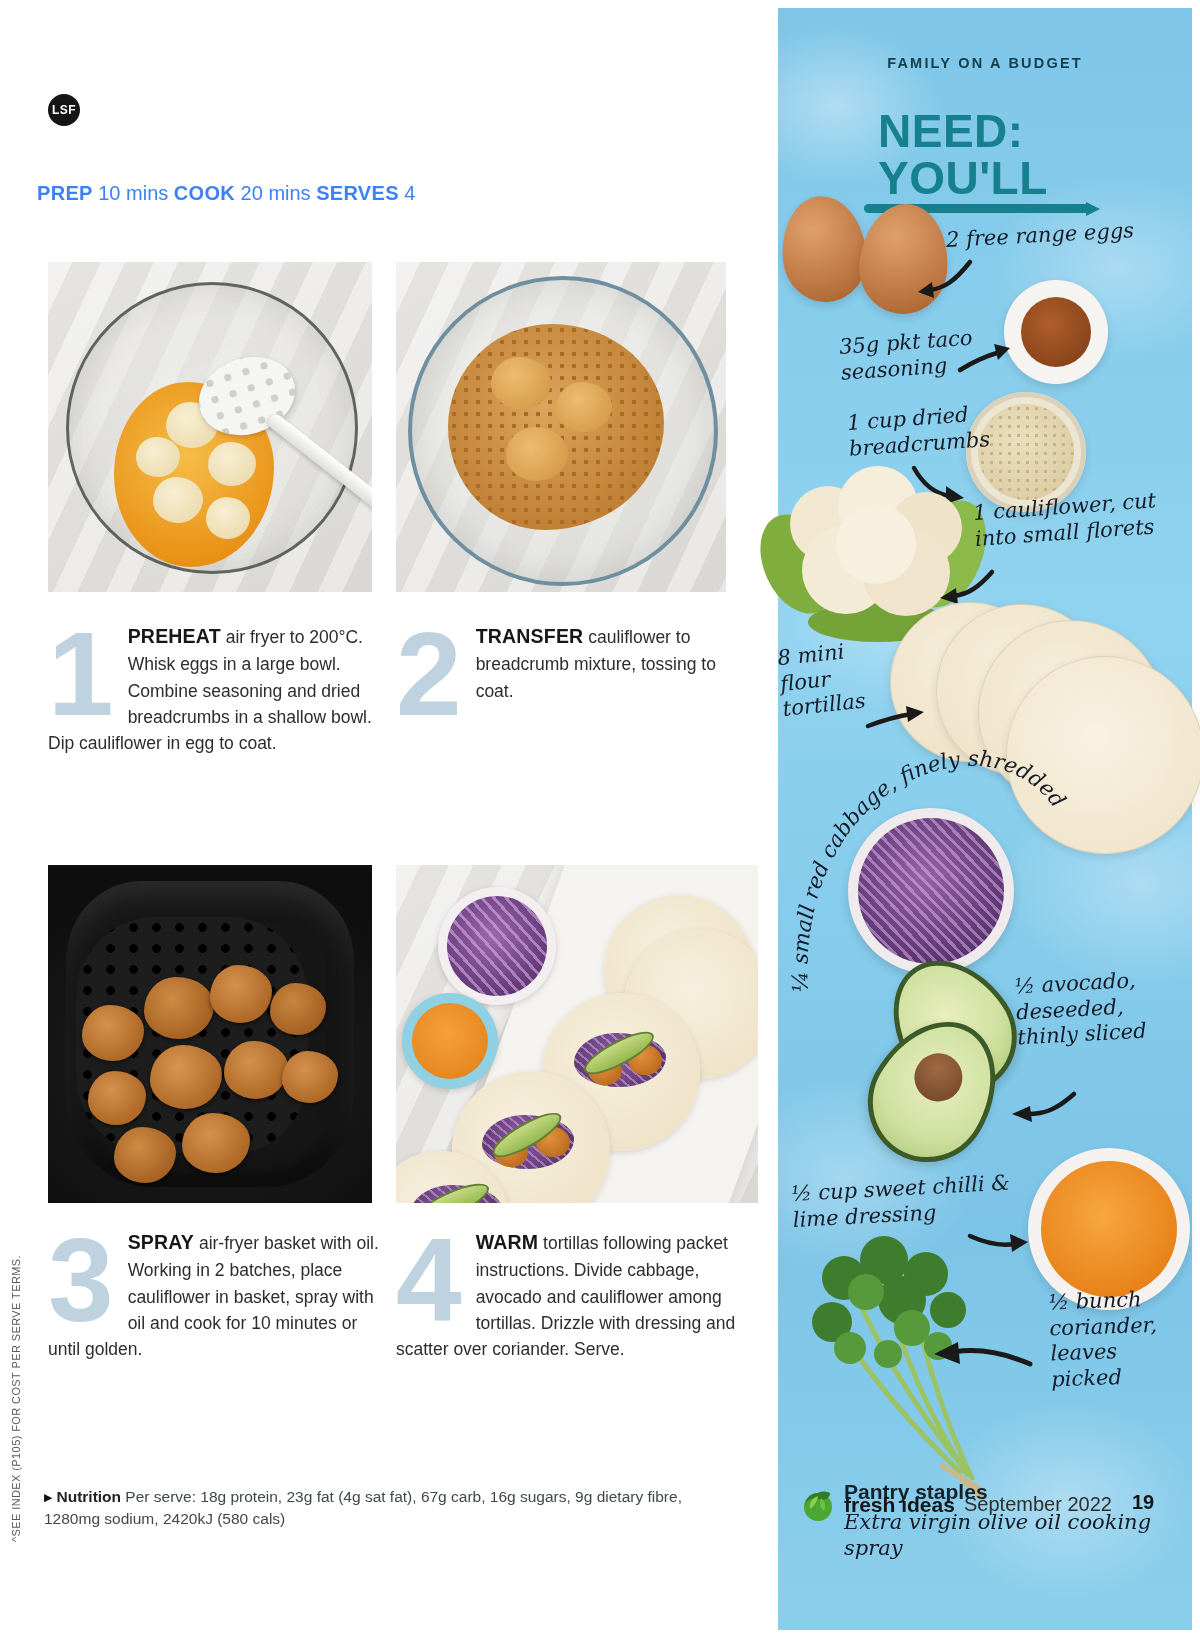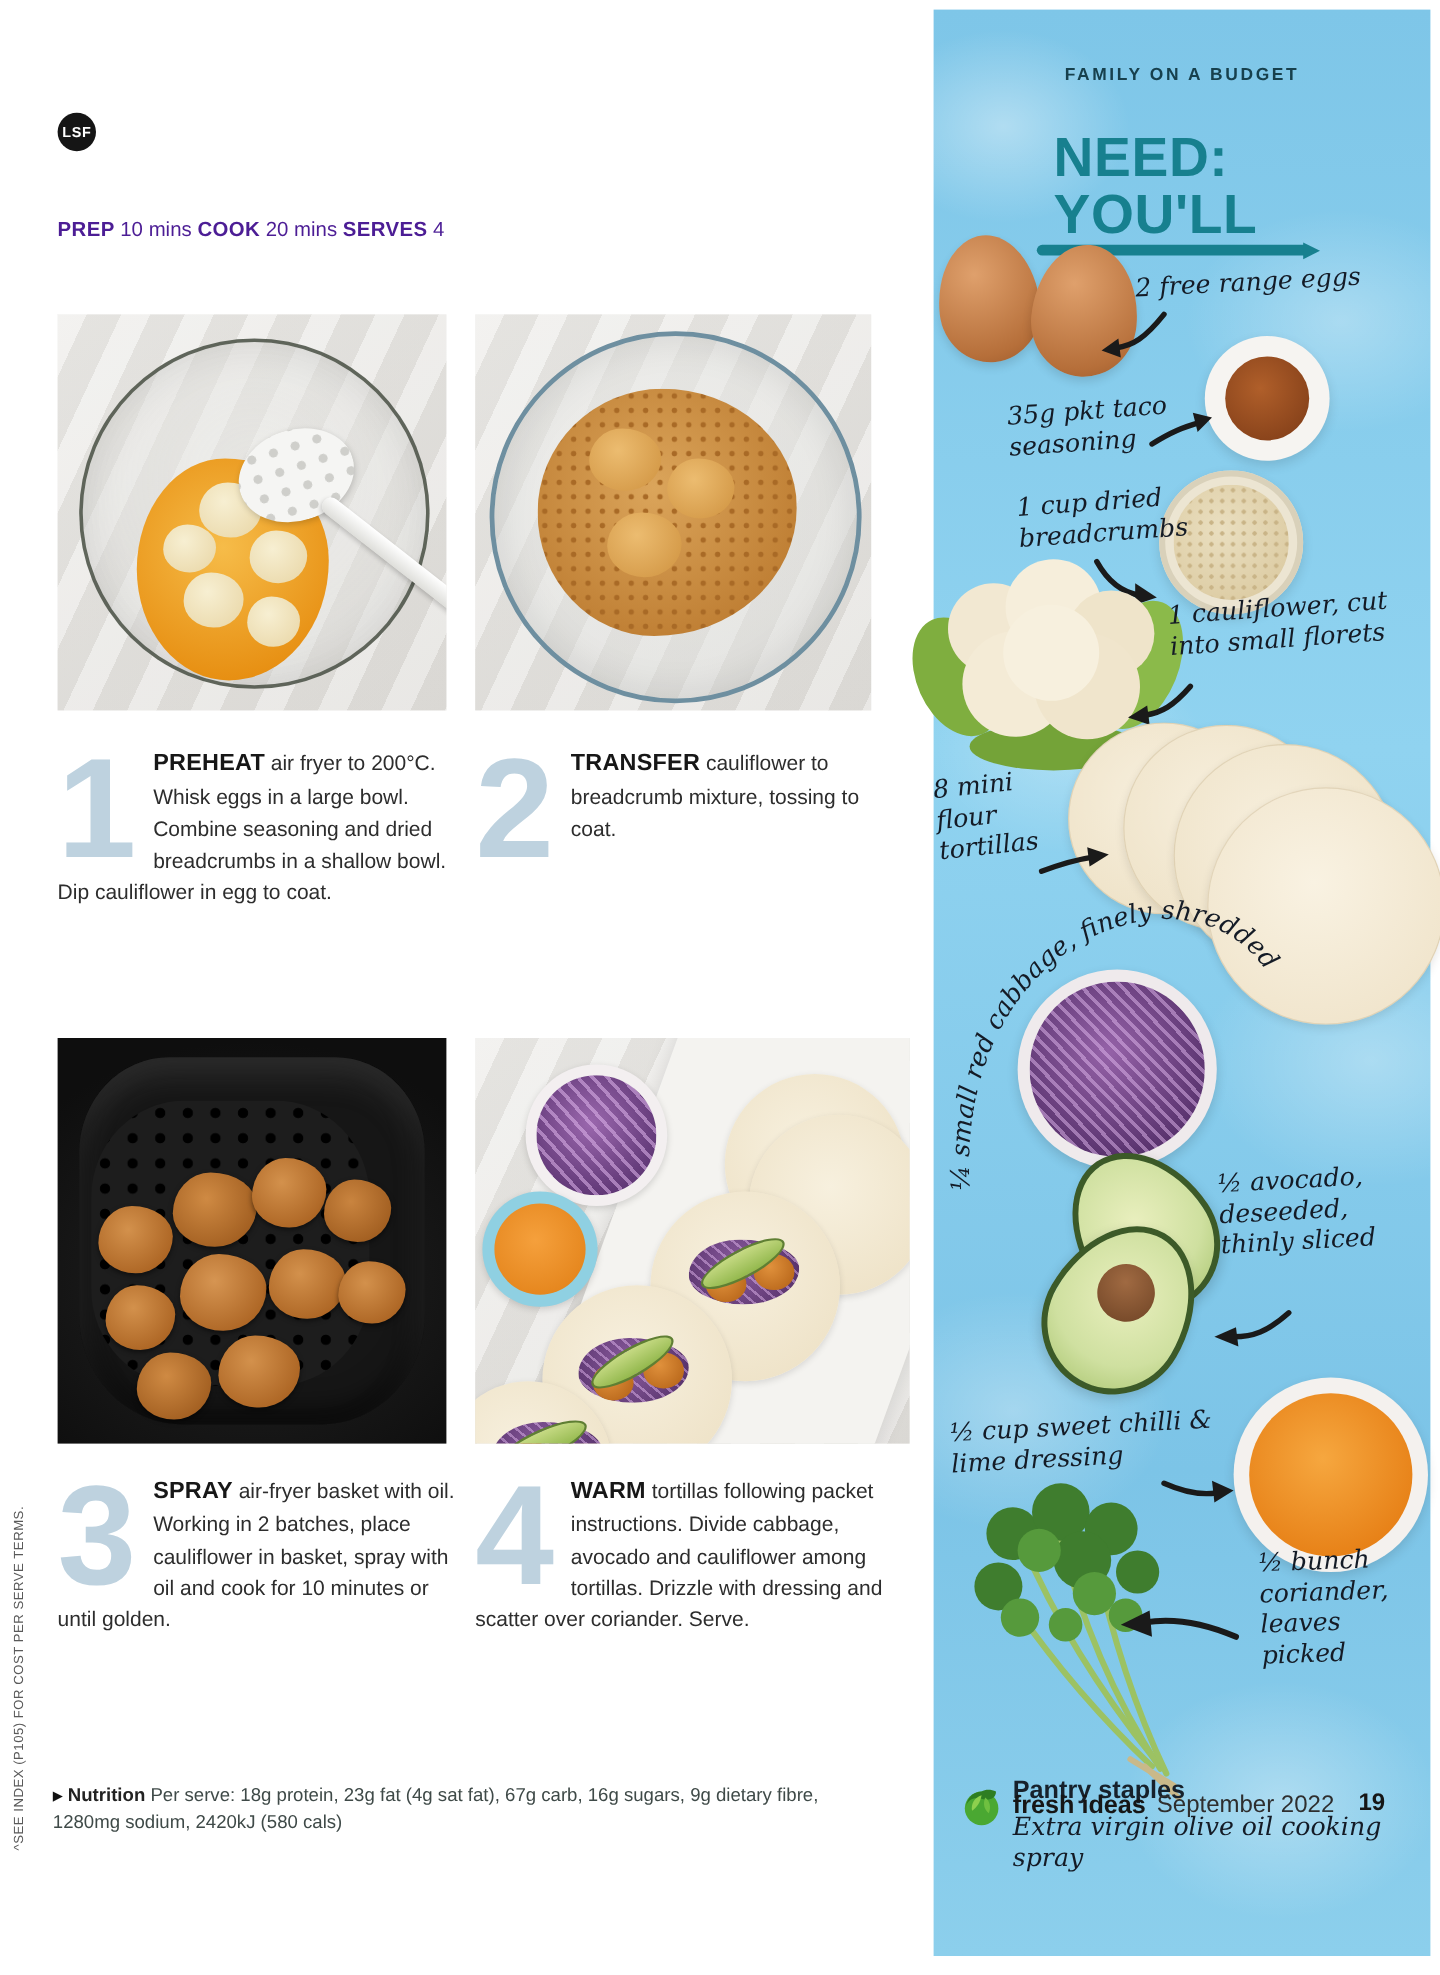--- a/index.html
+++ b/index.html
@@ -7,21 +7,21 @@
         font-family:"Liberation Sans",sans-serif;color:#232323;}
   
   .side-note{position:absolute;left:10px;top:1542px;transform-origin:0 0;transform:rotate(-90deg);
              width:400px;font-size:11px;letter-spacing:.4px;color:#5a5a5a;white-space:nowrap;}
   
   .badge{position:absolute;left:48px;top:94px;width:32px;height:32px;border-radius:50%;
          background:#151515;color:#fff;font-weight:bold;font-size:12px;display:flex;
          align-items:center;justify-content:center;letter-spacing:.5px;}
   .title{position:absolute;left:46px;top:124px;width:660px;font-size:42px;font-weight:bold;
          color:#3badc9;letter-spacing:-.5px;}
-  .meta{position:absolute;left:48px;top:182px;font-size:17px;color:#4c1d95;}
+  .meta{position:absolute;left:37px;top:182px;font-size:20px;color:#3b82f6;}
   .meta b{font-weight:bold;letter-spacing:.3px;}
   
   .photo{position:absolute;overflow:hidden;}
   .marble{background:
       repeating-linear-gradient(115deg, rgba(255,255,255,.35) 0 22px, rgba(210,208,204,.28) 22px 48px),
       linear-gradient(145deg,#ecebe8,#dddbd7);}
   .p1{left:48px;top:262px;width:324px;height:330px;}
   .p2{left:396px;top:262px;width:330px;height:330px;}
   .p3{left:48px;top:865px;width:324px;height:338px;background:radial-gradient(240px 200px at 50% 60%,#232323,#0e0e0e);}
   .p4{left:396px;top:865px;width:362px;height:338px;}

